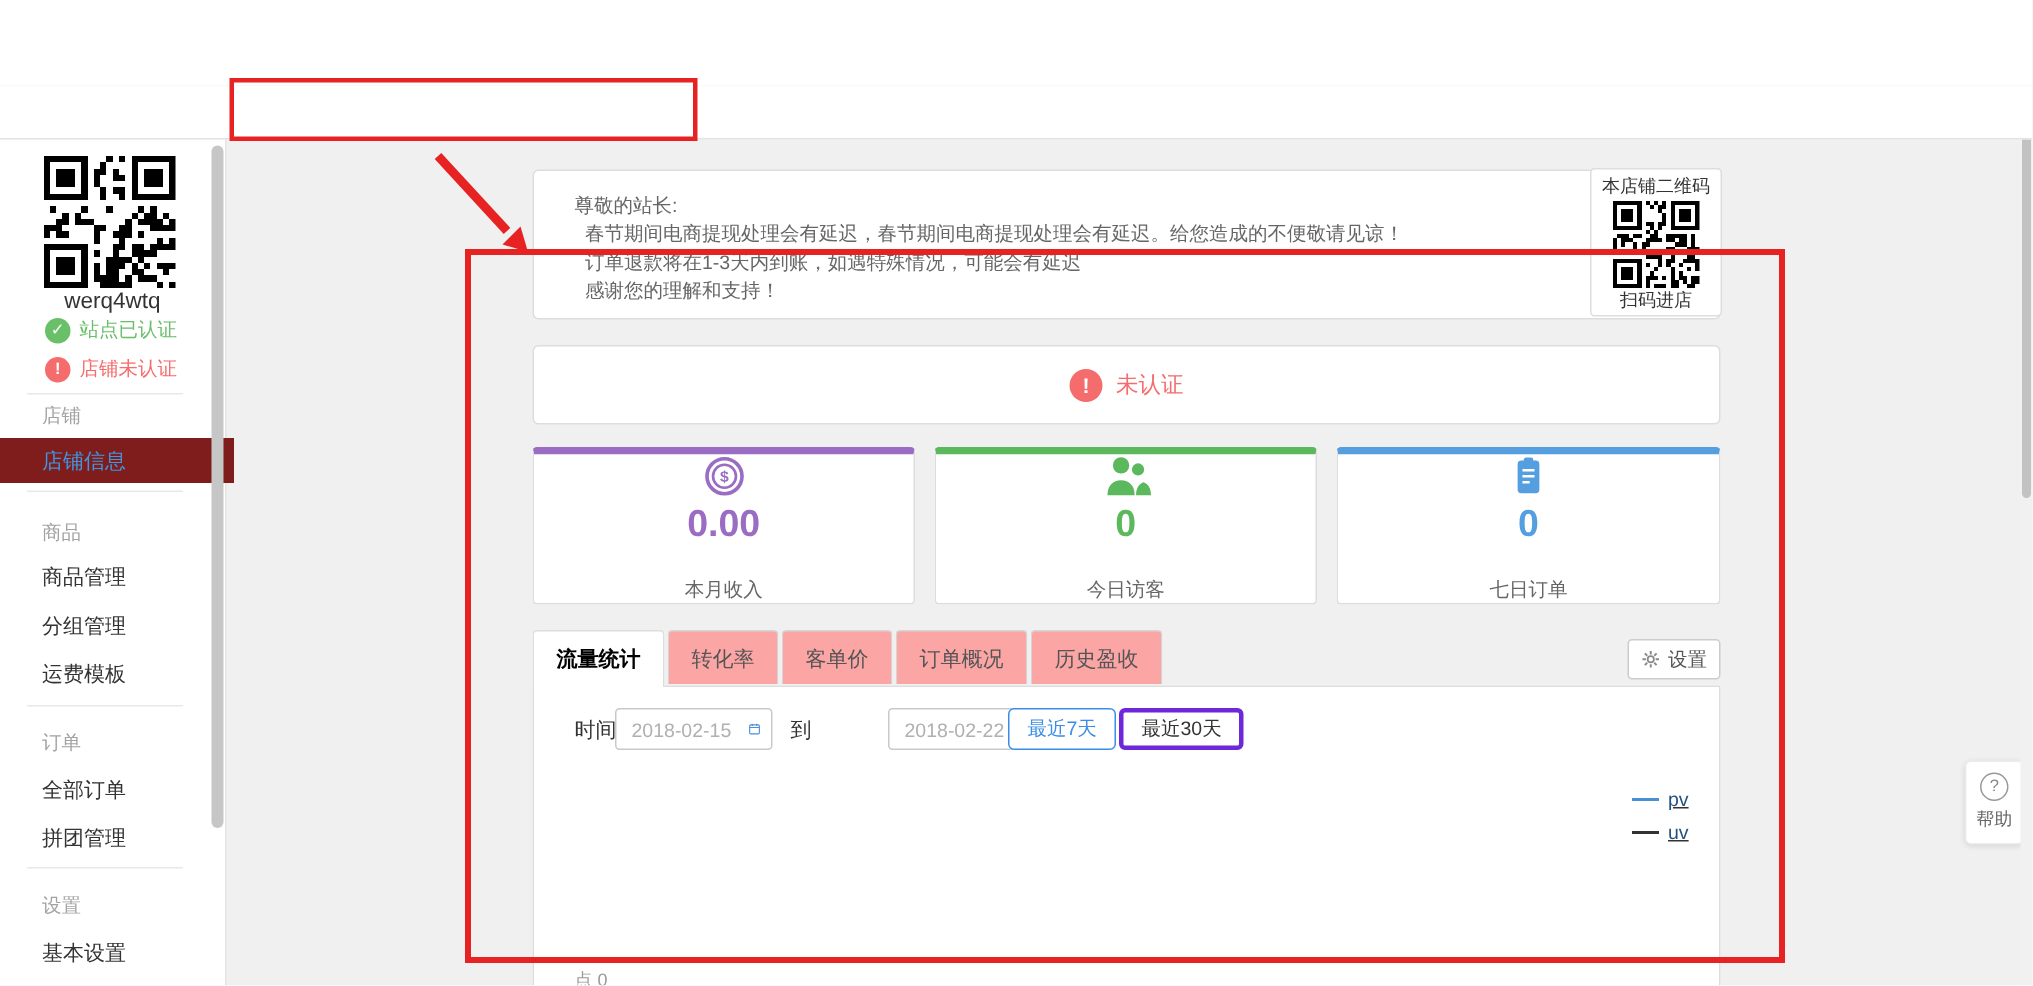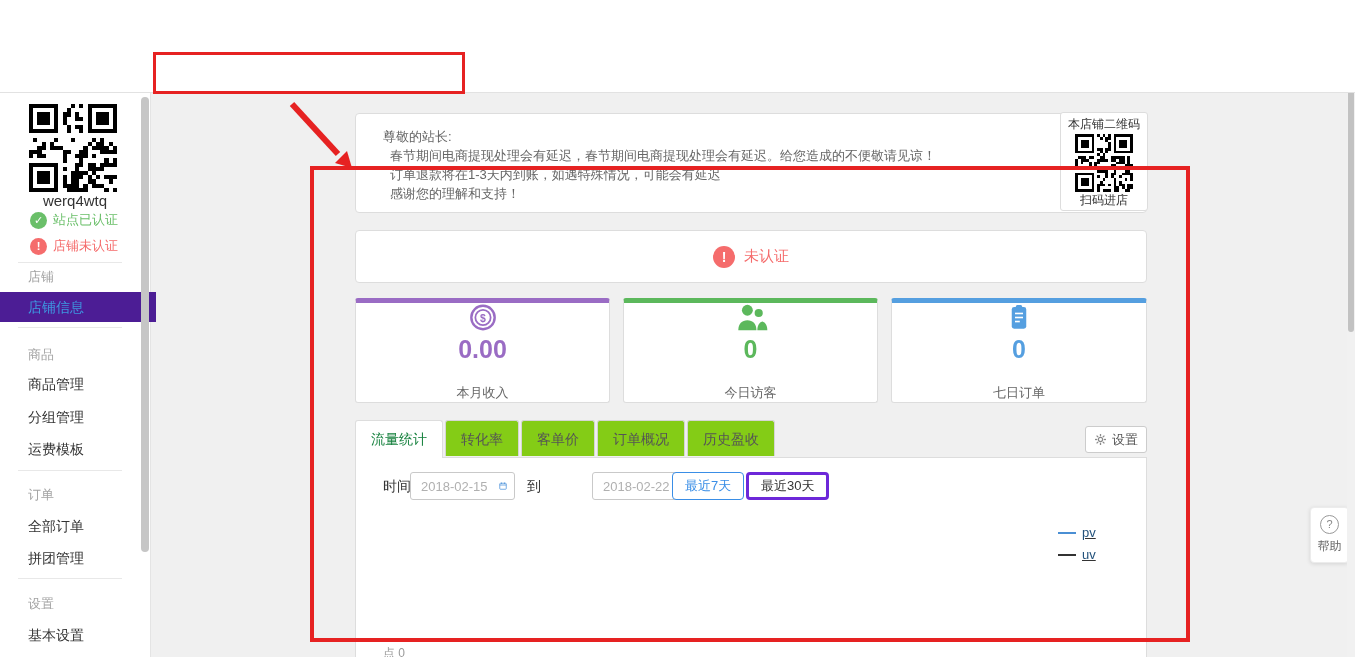--- a/index.html
+++ b/index.html
@@ -33,43 +33,43 @@
   
   .sbar{left:0;top:92px;width:150px;height:565px;background:#fff;}
   .sbar-border{left:150px;top:92px;width:1px;height:565px;background:#e4e4e4;}
   .qrbig{left:29px;top:104px;width:88px;height:88px;}
   .qrcap{left:0;top:192px;width:150px;text-align:center;font-size:15px;color:#333;}
   .vbadge{left:30px;display:flex;align-items:center;gap:6px;font-size:13px;}
   .cdot{width:17px;height:17px;border-radius:50%;color:#fff;font-size:11px;text-align:center;line-height:17px;flex:0 0 auto;}
   .sdiv{left:18px;width:104px;height:1px;background:#e8e8e8;}
   .stitle{left:28px;font-size:13px;color:#a3a3a3;}
   .sitem{left:28px;font-size:14px;color:#333;cursor:pointer;}
-  .sactive{left:0;top:292px;width:156px;height:30px;background:#4c1d95;color:#3e97e0;
+  .sactive{left:0;top:292px;width:156px;height:30px;background:#7f1d1d;color:#3e97e0;
            font-size:14px;line-height:30px;padding-left:28px;box-sizing:border-box;cursor:pointer;}
   .sb-scroll{left:141px;top:97px;width:8px;height:455px;background:#c6c6c6;border-radius:4px;}
   
   .card{background:#fff;border:1px solid #ddd;border-radius:4px;box-sizing:border-box;}
   .notice{left:355px;top:113px;width:792px;height:100px;padding:13px 20px 0 27px;font-size:13px;color:#666;line-height:19px;}
   .nline{padding-left:7px;}
   .shopqr{left:1060px;top:112px;width:88px;height:99px;z-index:6;text-align:center;font-size:12px;color:#333;
           background:#fff;border:1px solid #ddd;border-radius:3px;box-sizing:border-box;padding-top:3px;}
   .shopqr .q{margin:1px auto 0;width:58px;height:58px;}
   .vbanner{left:355px;top:230px;width:792px;height:53px;display:flex;align-items:center;justify-content:center;gap:9px;}
   .vb-ic{width:22px;height:22px;border-radius:50%;background:#f56c6c;color:#fff;font-weight:bold;
          font-size:14px;text-align:center;line-height:22px;}
   .vb-tx{font-size:15px;color:#f56c6c;}
   .scard{top:298px;height:105px;background:#fff;border:1px solid #ddd;border-top-width:5px;border-radius:3px;
          box-sizing:border-box;display:flex;flex-direction:column;align-items:center;justify-content:center;gap:3px;}
   .sval{font-size:25px;font-weight:bold;}
   .slab{font-size:13px;color:#666;margin-top:17px;}
   
   .tabsrow{left:355px;top:420px;display:flex;gap:2px;z-index:2;}
-  .tab{height:36px;line-height:36px;padding:0 15px;font-size:14px;color:#555;background:#84cc16;
+  .tab{height:36px;line-height:36px;padding:0 15px;font-size:14px;color:#555;background:#fca5a5;
        border:1px solid #d5d5d5;border-bottom:none;border-radius:3px 3px 0 0;box-sizing:border-box;cursor:pointer;}
-  .tab.active{background:#fff;color:#15803d;border-color:#ddd;height:38px;z-index:3;position:relative;}
+  .tab.active{background:#fff;color:#000000;border-color:#ddd;height:38px;z-index:3;position:relative;font-weight:bold;}
   .setbtn{left:1085px;top:426px;width:62px;height:27px;background:#fff;border:1px solid #ccc;border-radius:3px;
           display:flex;align-items:center;justify-content:center;gap:5px;font-size:13px;color:#555;cursor:pointer;box-sizing:border-box;}
   .abody{left:355px;top:457px;width:792px;height:210px;background:#fff;border:1px solid #ddd;box-sizing:border-box;}
   .dlab{font-size:14px;color:#333;}
   .dateb{width:105px;height:28px;border:1px solid #c9c9c9;border-radius:3px;background:#fff;box-sizing:border-box;
          display:flex;align-items:center;padding:0 7px 0 10px;gap:6px;justify-content:space-between;}
   .dateb input{border:none;outline:none;width:72px;font-size:13px;color:#b0b0b0;font-family:inherit;background:transparent;padding:0;}
   .qbtn{height:28px;padding:0 12px;border-radius:4px;background:#fff;font-size:13px;cursor:pointer;
         font-family:inherit;box-sizing:border-box;}
   .qbtn.on{border:1px solid #3a8ee6;color:#3a8ee6;}
@@ -500,21 +500,21 @@
     <input readonly="" value="2018-02-22" style="">
     <svg width="14" height="14" viewBox="0 0 16 16">
       <rect x="1.5" y="2.5" width="13" height="12" rx="1.5" fill="none" stroke="#4a90d9" stroke-width="1.5"></rect>
       <line x1="1.5" y1="6" x2="14.5" y2="6" stroke="#4a90d9" stroke-width="1.5"></line>
       <line x1="5" y1="1" x2="5" y2="4" stroke="#4a90d9" stroke-width="1.5"></line>
       <line x1="11" y1="1" x2="11" y2="4" stroke="#4a90d9" stroke-width="1.5"></line>
     </svg>
   </div>
   <button class="abs qbtn on" style="left:672px;top:472px;">最近7天</button>
   <button class="abs qbtn off" style="left:746px;top:472px;">最近30天</button>
-  <div class="abs" style="left:1058px;top:525px;display:flex;flex-direction:column;gap:7px;text-decoration:underline;">
+  <div class="abs" style="left:1088px;top:525px;display:flex;flex-direction:column;gap:7px;text-decoration:underline;">
     <div class="legrow">
       <span class="dash" style="background:#4a8fd4;"></span>
       <span>pv</span>
     </div>
     <div class="legrow">
       <span class="dash" style="background:#333;"></span>
       <span>uv</span>
     </div>
   </div>
   <div class="abs axispart">点 0</div>

